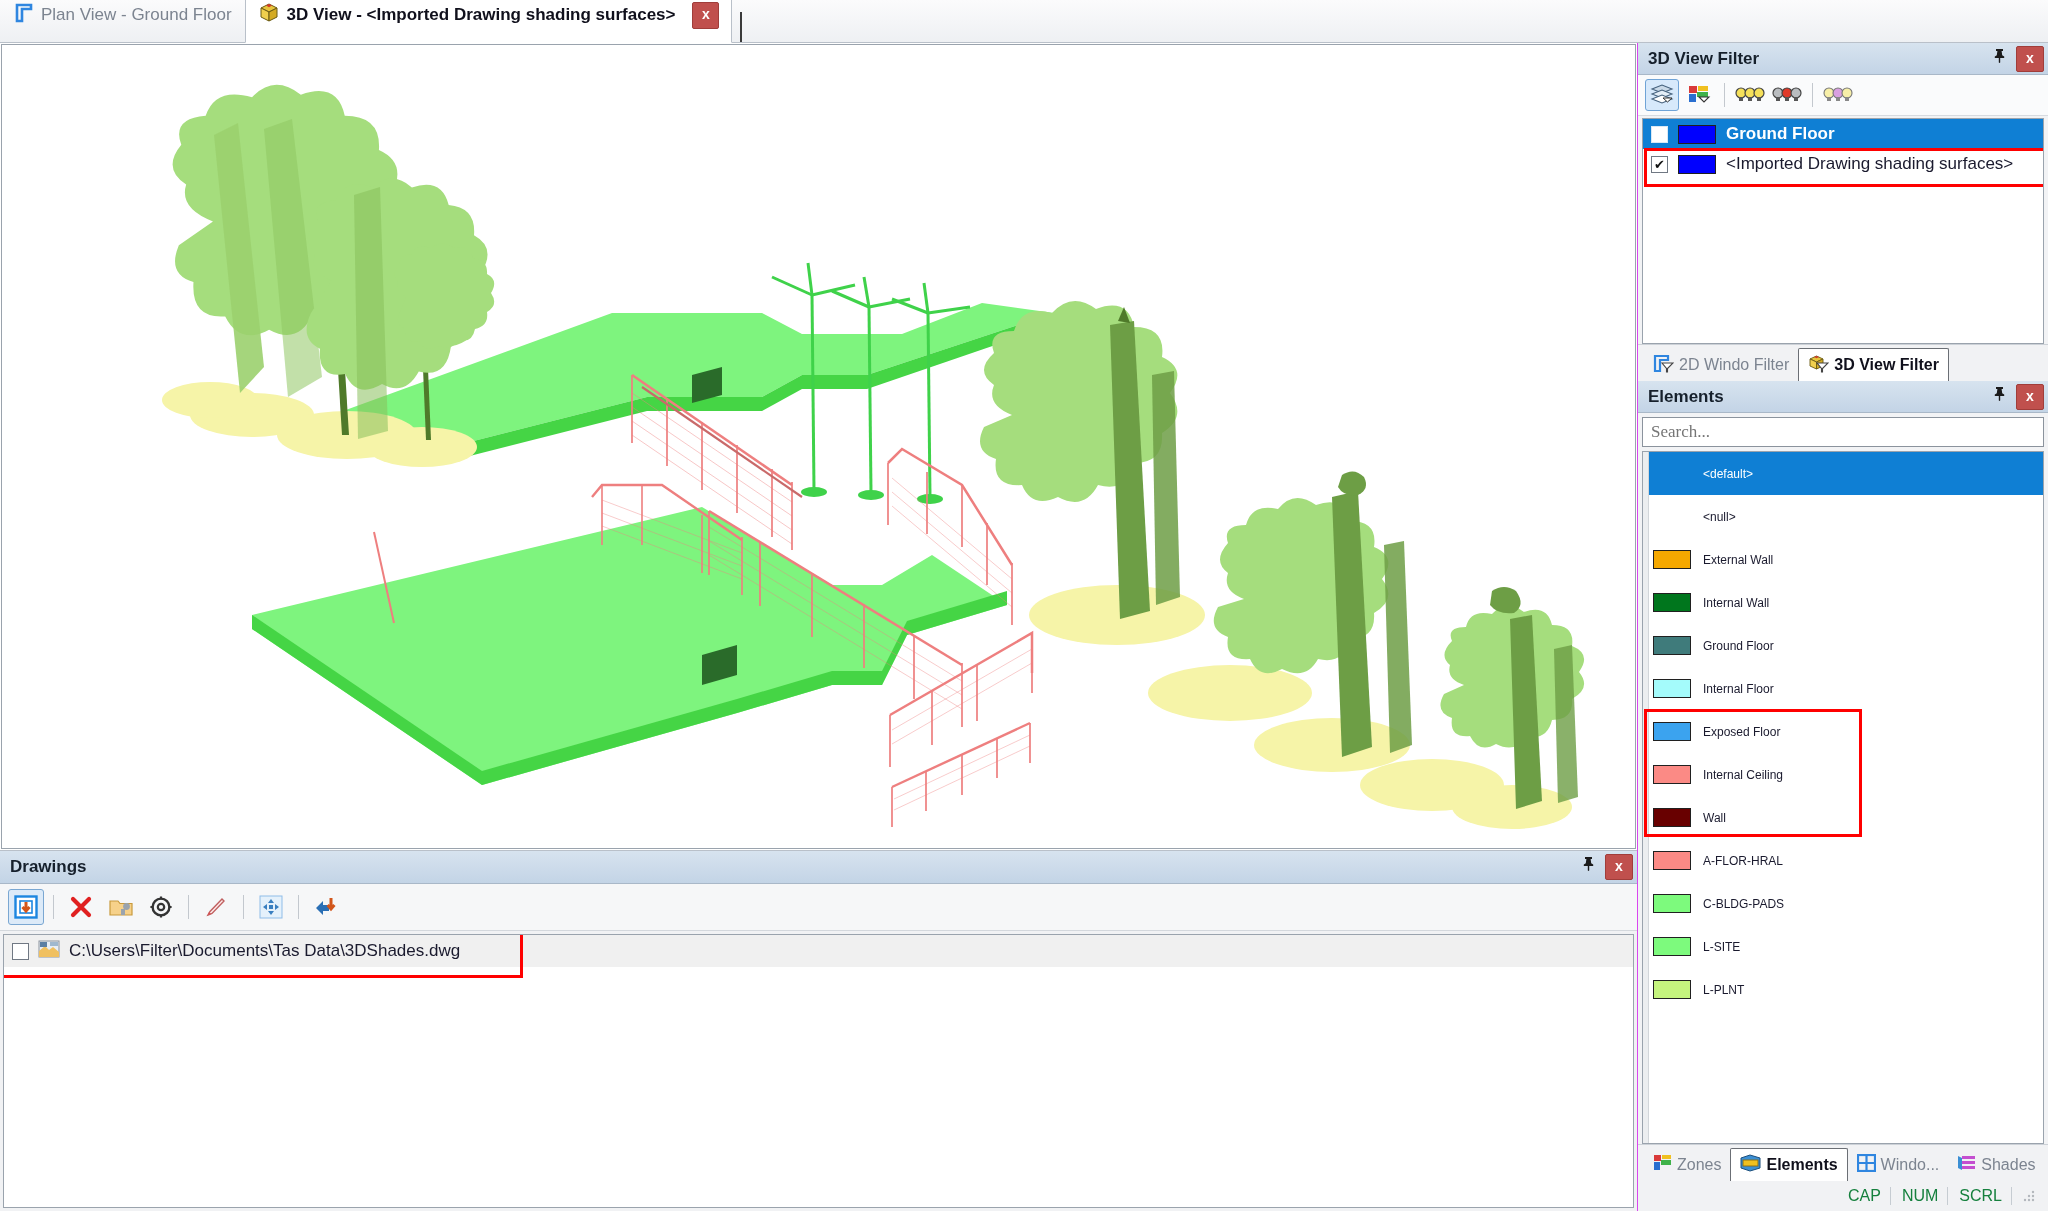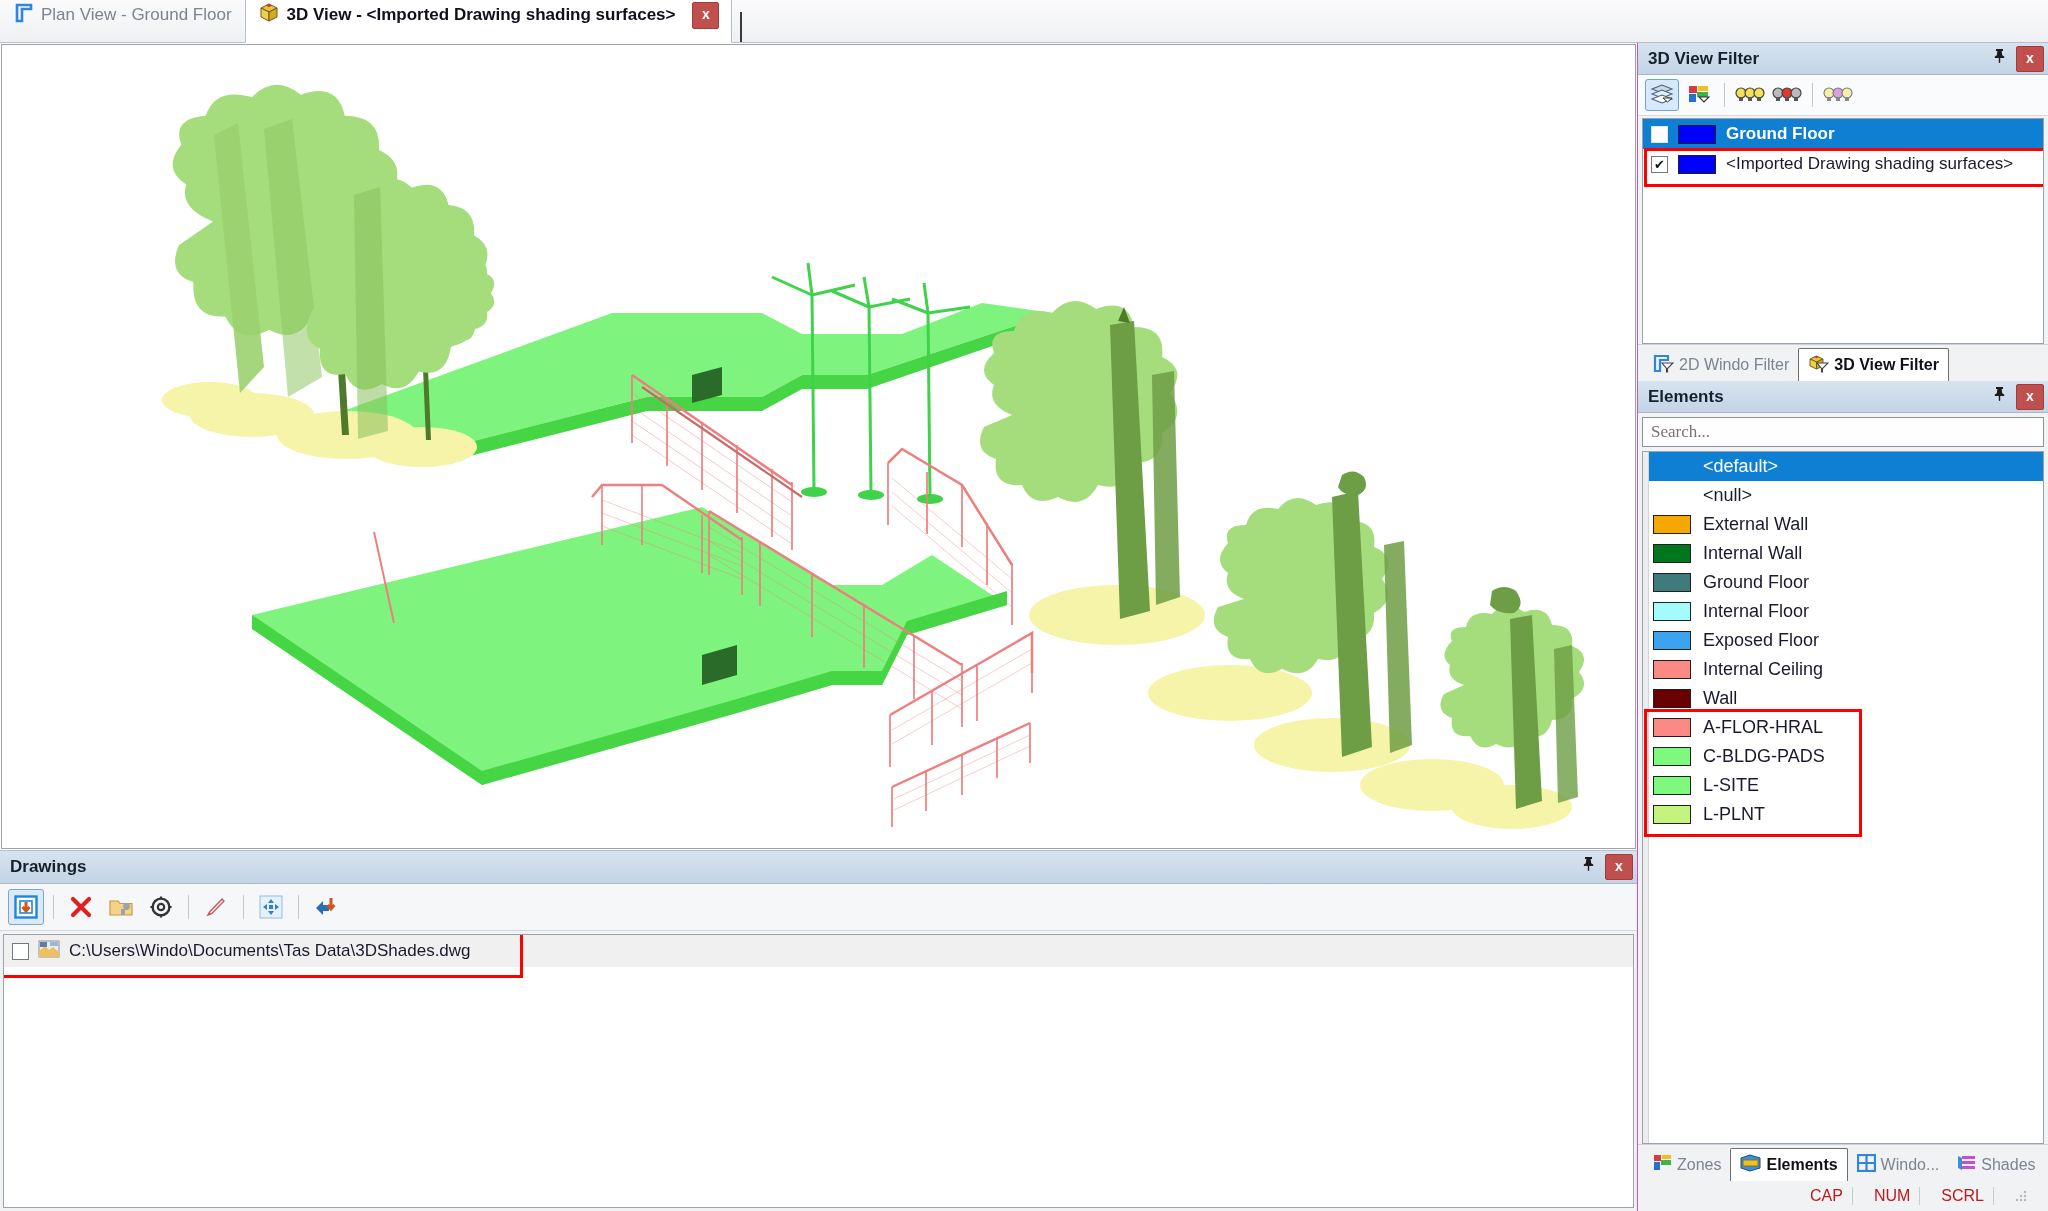--- a/index.html
+++ b/index.html
@@ -119,30 +119,30 @@
   }
   .ptab .tl{white-space:nowrap;}
 
   
   .search{
     margin:4px;height:28px;border:1px solid #8b939d;background:#fff;
     display:flex;align-items:center;padding:0 6px;font-size:17px;color:#222;
   }
   .search input{border:0;outline:0;width:100%;font-family:Liberation Serif, serif;font-size:17px;color:#15803d;background:transparent;}
   .elist{flex:1;background:#fff;border:1px solid #9aa3ad;margin:0 4px;position:relative;overflow:hidden;}
-  .erow{height:29px;display:flex;align-items:center;gap:12px;padding:0 10px;font-size:18px;}
+  .erow{height:29px;display:flex;align-items:center;gap:12px;padding:7px 10px;font-size:12px;}
   .erow.sel{background:#0f7fd4;color:#fff;}
   .erow .lbl{white-space:nowrap;}
   .erow .nolbl{padding-left:50px;}
   .scrollcol{position:absolute;left:0;top:0;bottom:0;width:5px;background:#eceef0;border-right:1px solid #d2d6da;}
 
   
   .statusbar{
     height:30px;flex:0 0 30px;display:flex;align-items:center;justify-content:flex-end;
-    background:#f1f2f4;padding-right:18px;gap:12px;font-size:16px;color:#b91c1c;
+    background:#f1f2f4;padding-right:10px;gap:2px;font-size:16px;color:#15803d;
   }
   .sbi{padding:0 9px;border-right:1px solid #c6ccd2;}
   .sbi:last-of-type{border-right:none;}
   .grip{width:16px;height:16px;margin-left:8px;opacity:.6;}
 </style>
 </head>
 <body>
 
 <div class="app">
 
@@ -413,21 +413,21 @@
           <div class="drawrow">
             <span class="chk"></span>
             <span>
               <svg width="22" height="20" viewBox="0 0 22 20">
                 <rect x="1" y="2" width="20" height="16" fill="#e8eef5" stroke="#8b939d" stroke-width="1"></rect>
                 <path d="M1 12 L7 7 L11 11 L15 8 L21 13 V18 H1 Z" fill="#f0c060"></path>
                 <rect x="2" y="3" width="7" height="5" fill="#5c7fa3"></rect>
                 <rect x="12" y="3" width="8" height="4" fill="#9fb8cf"></rect>
               </svg>
             </span>
-            <span>C:\Users\Windo\Documents\Tas Data\3DShades.dwg</span>
+            <span>C:\Users\Filter\Documents\Tas Data\3DShades.dwg</span>
           </div>
           <div class="redbox" style="left:-3px;top:-3px;width:516px;height:40px;"></div>
         </div>
       </div>
     </div>
 
     <div class="rightcol">
 
       <div class="panel" style="flex:0 0 338px;">
         <div class="phdr">

